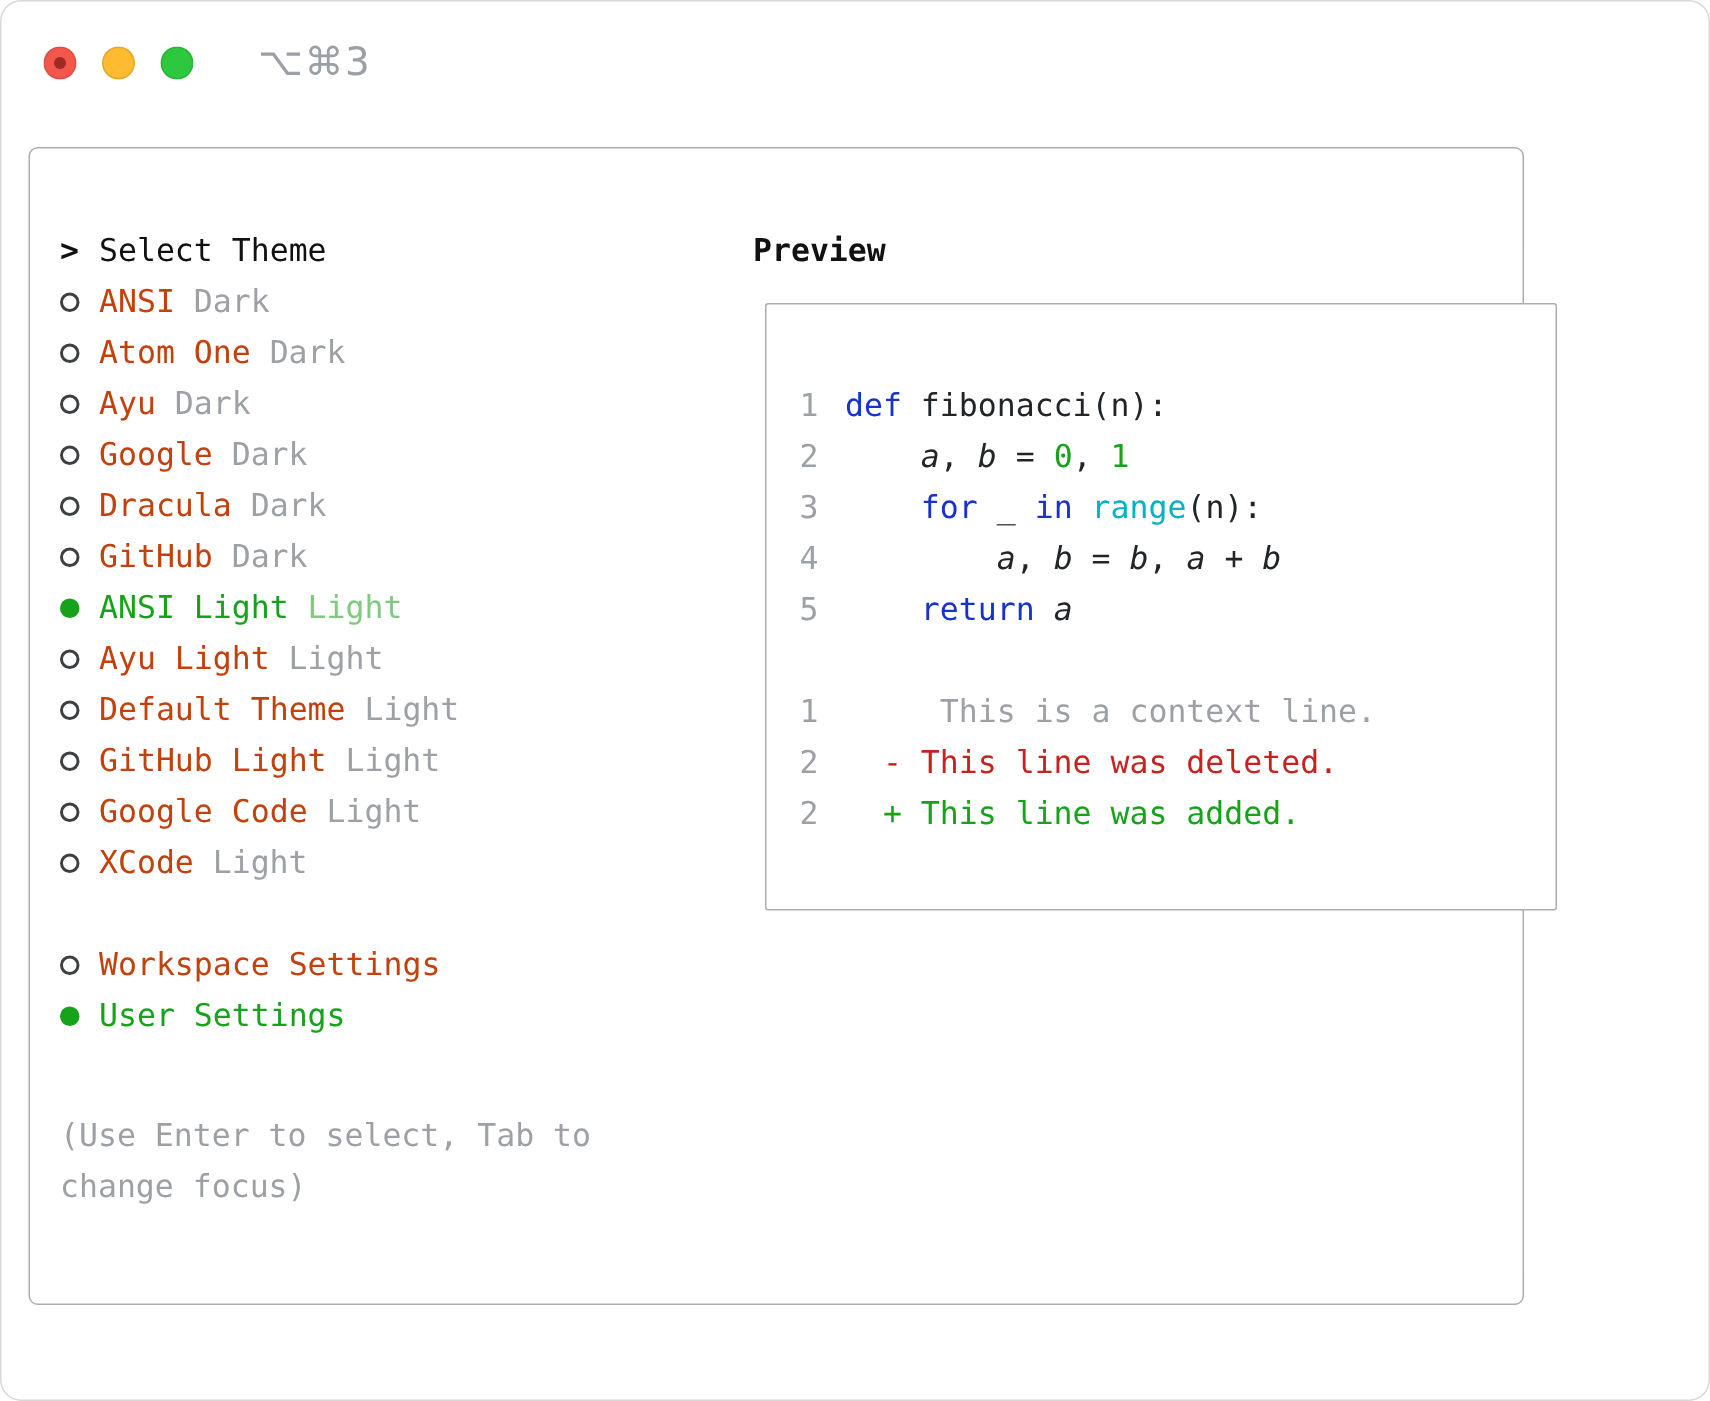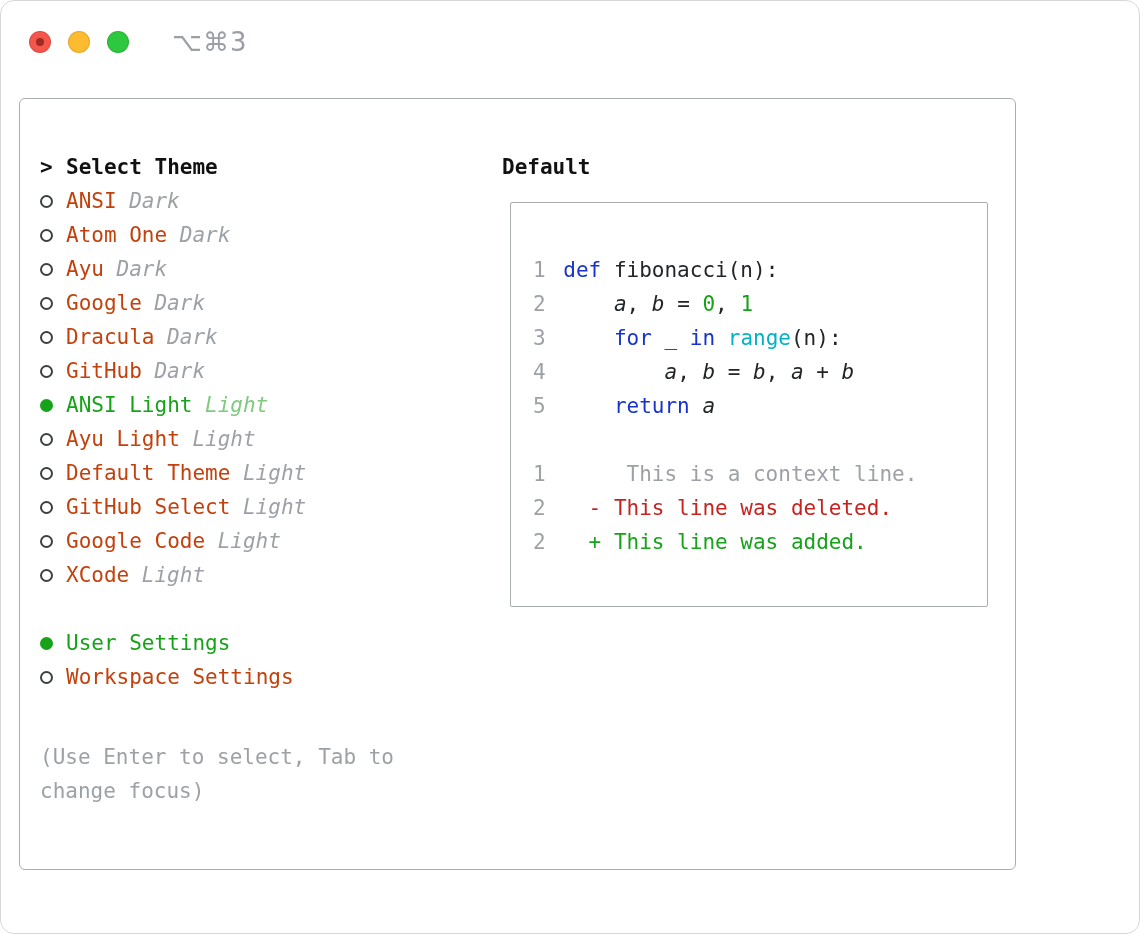--- a/index.html
+++ b/index.html
@@ -47,42 +47,42 @@
     box-sizing:border-box;border:1.5px solid #aaadb2;border-radius:6px;
     background:#ffffff;
   }
   .left-col{
     position:absolute;left:20px;top:51px;
     font-size:21px;line-height:34px;
   }
   .row{display:flex;align-items:center;height:34px;white-space:pre;}
   .spacer{height:34px;}
   .prompt{display:inline-block;width:26px;font-weight:700;color:#111;}
-  .section-title{font-weight:700;color:#111;}
+  .section-title{font-weight:400;color:#111;}
   .marker{
     display:inline-block;width:13px;height:13px;border-radius:50%;
     border:2px solid #3c4043;box-sizing:border-box;margin:0 13px 0 0;flex:0 0 auto;
   }
   .marker.filled{background:var(--selected);border-color:var(--selected);}
   .tname{color:#c2410c;}
-  .tvariant{color:var(--muted);margin-left:12.6px;font-style:italic;}
+  .tvariant{color:var(--muted);margin-left:12.6px;}
   .theme-row.selected .tname{color:var(--selected);}
   .theme-row.selected .tvariant{color:#7fca7f;}
   .apply-row.selected .tname{color:var(--selected);}
   .hint{
     color:var(--muted);width:400px;line-height:34px;margin-top:12px;
     white-space:normal;
   }
   
   .preview-title{
     position:absolute;left:482px;top:51px;line-height:34px;
     font-size:21px;font-weight:700;color:#111;
   }
   .preview-box{
-    position:absolute;left:490px;top:103px;width:478px;height:405px;
+    position:absolute;left:490px;top:103px;width:528px;height:405px;
     box-sizing:border-box;border:1.5px solid #aaadb2;border-radius:2px;
     background:#ffffff;overflow:hidden;
   }
   .code{
     padding:50px 0 0 22px;
     font-size:21px;line-height:34px;
   }
   .pline{white-space:pre;height:34px;}
   .gutter{display:inline-block;width:1ch;margin-right:1.4ch;color:var(--context);}
   .tok-p{color:var(--text);}
@@ -116,39 +116,39 @@
       <div id="theme-list">
           <div class="row theme-row"><span class="marker"></span><span class="tname">ANSI</span><span class="tvariant">Dark</span></div>
           <div class="row theme-row"><span class="marker"></span><span class="tname">Atom One</span><span class="tvariant">Dark</span></div>
           <div class="row theme-row"><span class="marker"></span><span class="tname">Ayu</span><span class="tvariant">Dark</span></div>
           <div class="row theme-row"><span class="marker"></span><span class="tname">Google</span><span class="tvariant">Dark</span></div>
           <div class="row theme-row"><span class="marker"></span><span class="tname">Dracula</span><span class="tvariant">Dark</span></div>
           <div class="row theme-row"><span class="marker"></span><span class="tname">GitHub</span><span class="tvariant">Dark</span></div>
           <div class="row theme-row selected"><span class="marker filled"></span><span class="tname">ANSI Light</span><span class="tvariant">Light</span></div>
           <div class="row theme-row"><span class="marker"></span><span class="tname">Ayu Light</span><span class="tvariant">Light</span></div>
           <div class="row theme-row"><span class="marker"></span><span class="tname">Default Theme</span><span class="tvariant">Light</span></div>
-          <div class="row theme-row"><span class="marker"></span><span class="tname">GitHub Select</span><span class="tvariant">Light</span></div>
+          <div class="row theme-row"><span class="marker"></span><span class="tname">GitHub Light</span><span class="tvariant">Light</span></div>
           <div class="row theme-row"><span class="marker"></span><span class="tname">Google Code</span><span class="tvariant">Light</span></div>
           <div class="row theme-row"><span class="marker"></span><span class="tname">XCode</span><span class="tvariant">Light</span></div>
         </div>
 
       <div class="spacer"></div>
 
 
       <div id="apply-list">
+          <div class="row apply-row"><span class="marker"></span><span class="tname">Workspace Settings</span></div>
           <div class="row apply-row selected"><span class="marker filled"></span><span class="tname">User Settings</span></div>
-          <div class="row apply-row"><span class="marker"></span><span class="tname">Workspace Settings</span></div>
         </div>
 
       <div class="spacer"></div>
 
       <div class="hint">(Use Enter to select, Tab to change focus)</div>
     </div>
 
-    <div class="preview-title">Default</div>
+    <div class="preview-title">Preview</div>
 
     <div class="preview-box">
       <div class="code" id="code-block">
           <div class="pline"><span class="gutter">1</span><span class="tok-kw">def</span><span class="tok-p"> fibonacci(n):</span></div>
           <div class="pline"><span class="gutter">2</span><span class="tok-p">    </span><span class="tok-v">a</span><span class="tok-p">, </span><span class="tok-v">b</span><span class="tok-p"> = </span><span class="tok-num">0</span><span class="tok-p">, </span><span class="tok-num">1</span></div>
           <div class="pline"><span class="gutter">3</span><span class="tok-p">    </span><span class="tok-kw">for</span><span class="tok-p"> _ </span><span class="tok-kw">in</span><span class="tok-p"> </span><span class="tok-fn">range</span><span class="tok-p">(n):</span></div>
           <div class="pline"><span class="gutter">4</span><span class="tok-p">        </span><span class="tok-v">a</span><span class="tok-p">, </span><span class="tok-v">b</span><span class="tok-p"> = </span><span class="tok-v">b</span><span class="tok-p">, </span><span class="tok-v">a</span><span class="tok-p"> + </span><span class="tok-v">b</span></div>
           <div class="pline"><span class="gutter">5</span><span class="tok-p">    </span><span class="tok-kw">return</span><span class="tok-p"> </span><span class="tok-v">a</span></div>
           <div class="pline"></div>
           <div class="pline"><span class="gutter">1</span><span class="diff-context">     This is a context line.</span></div>

